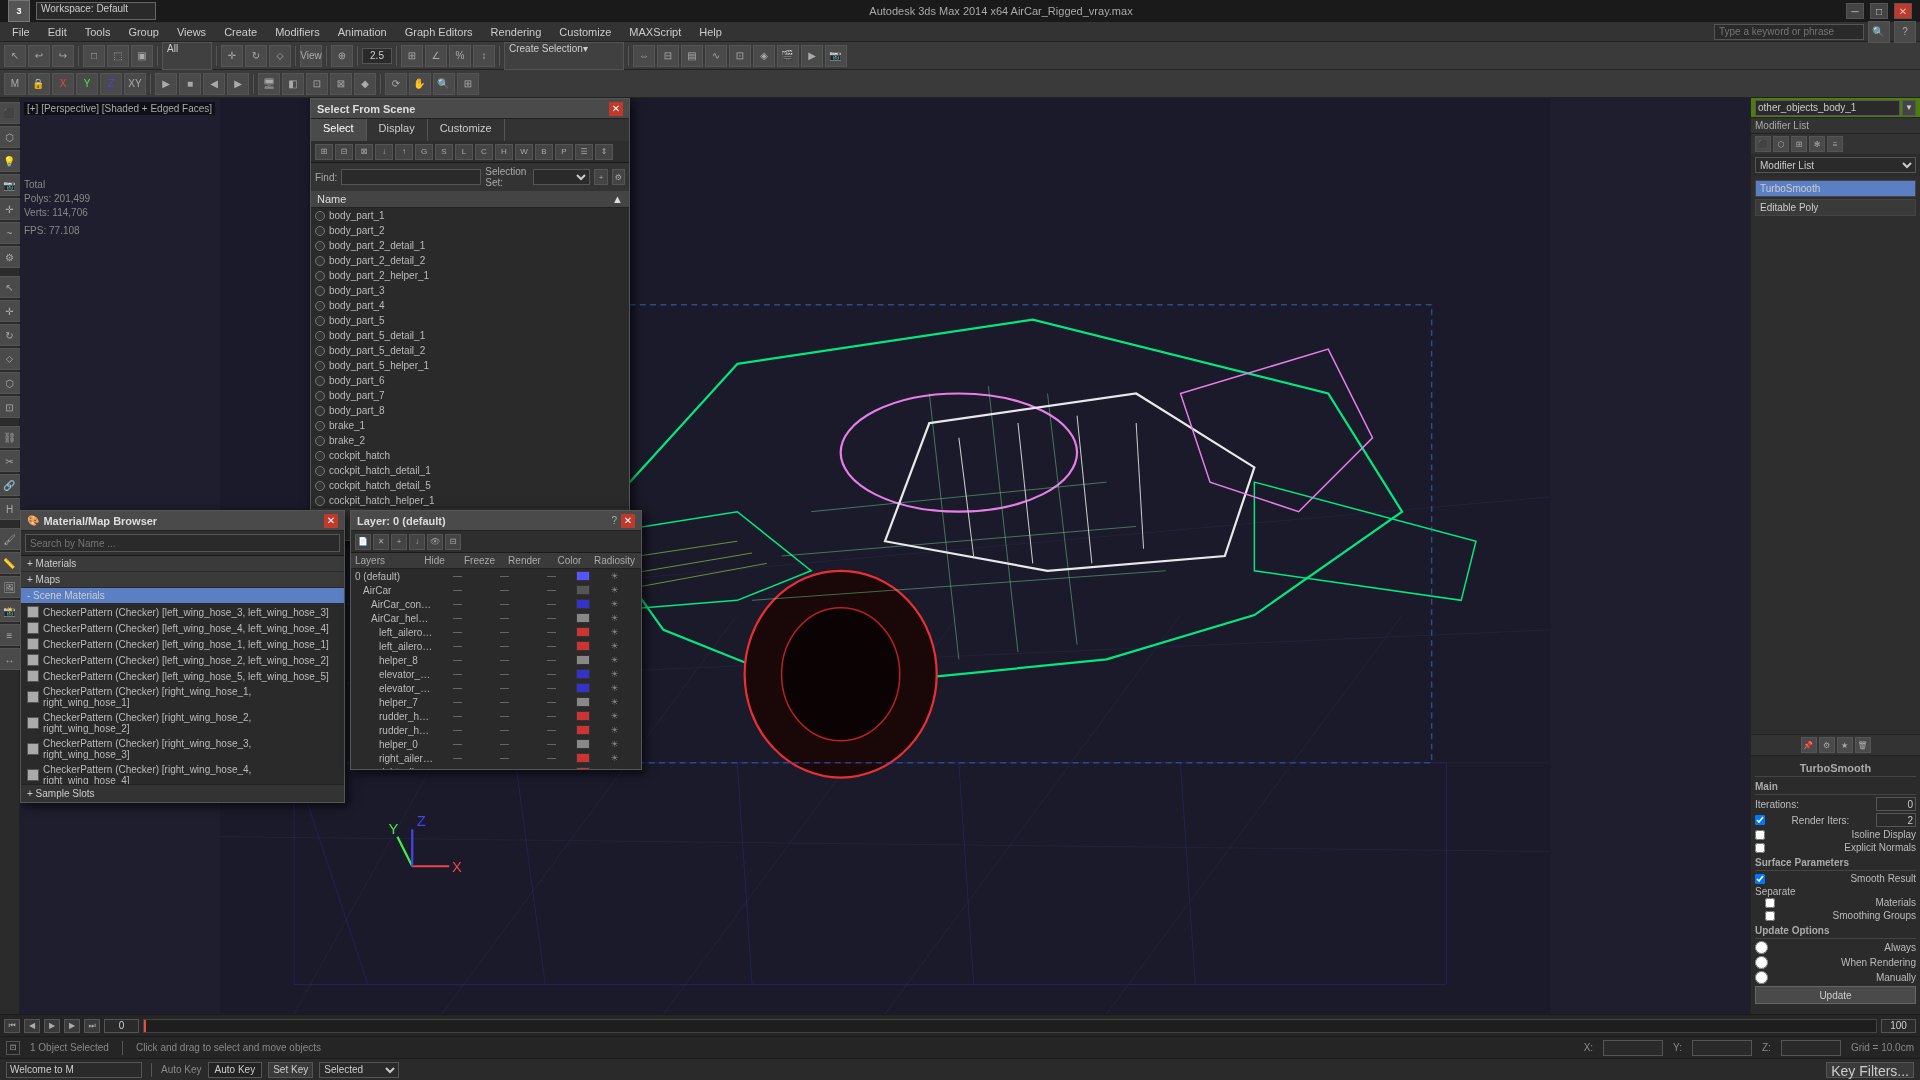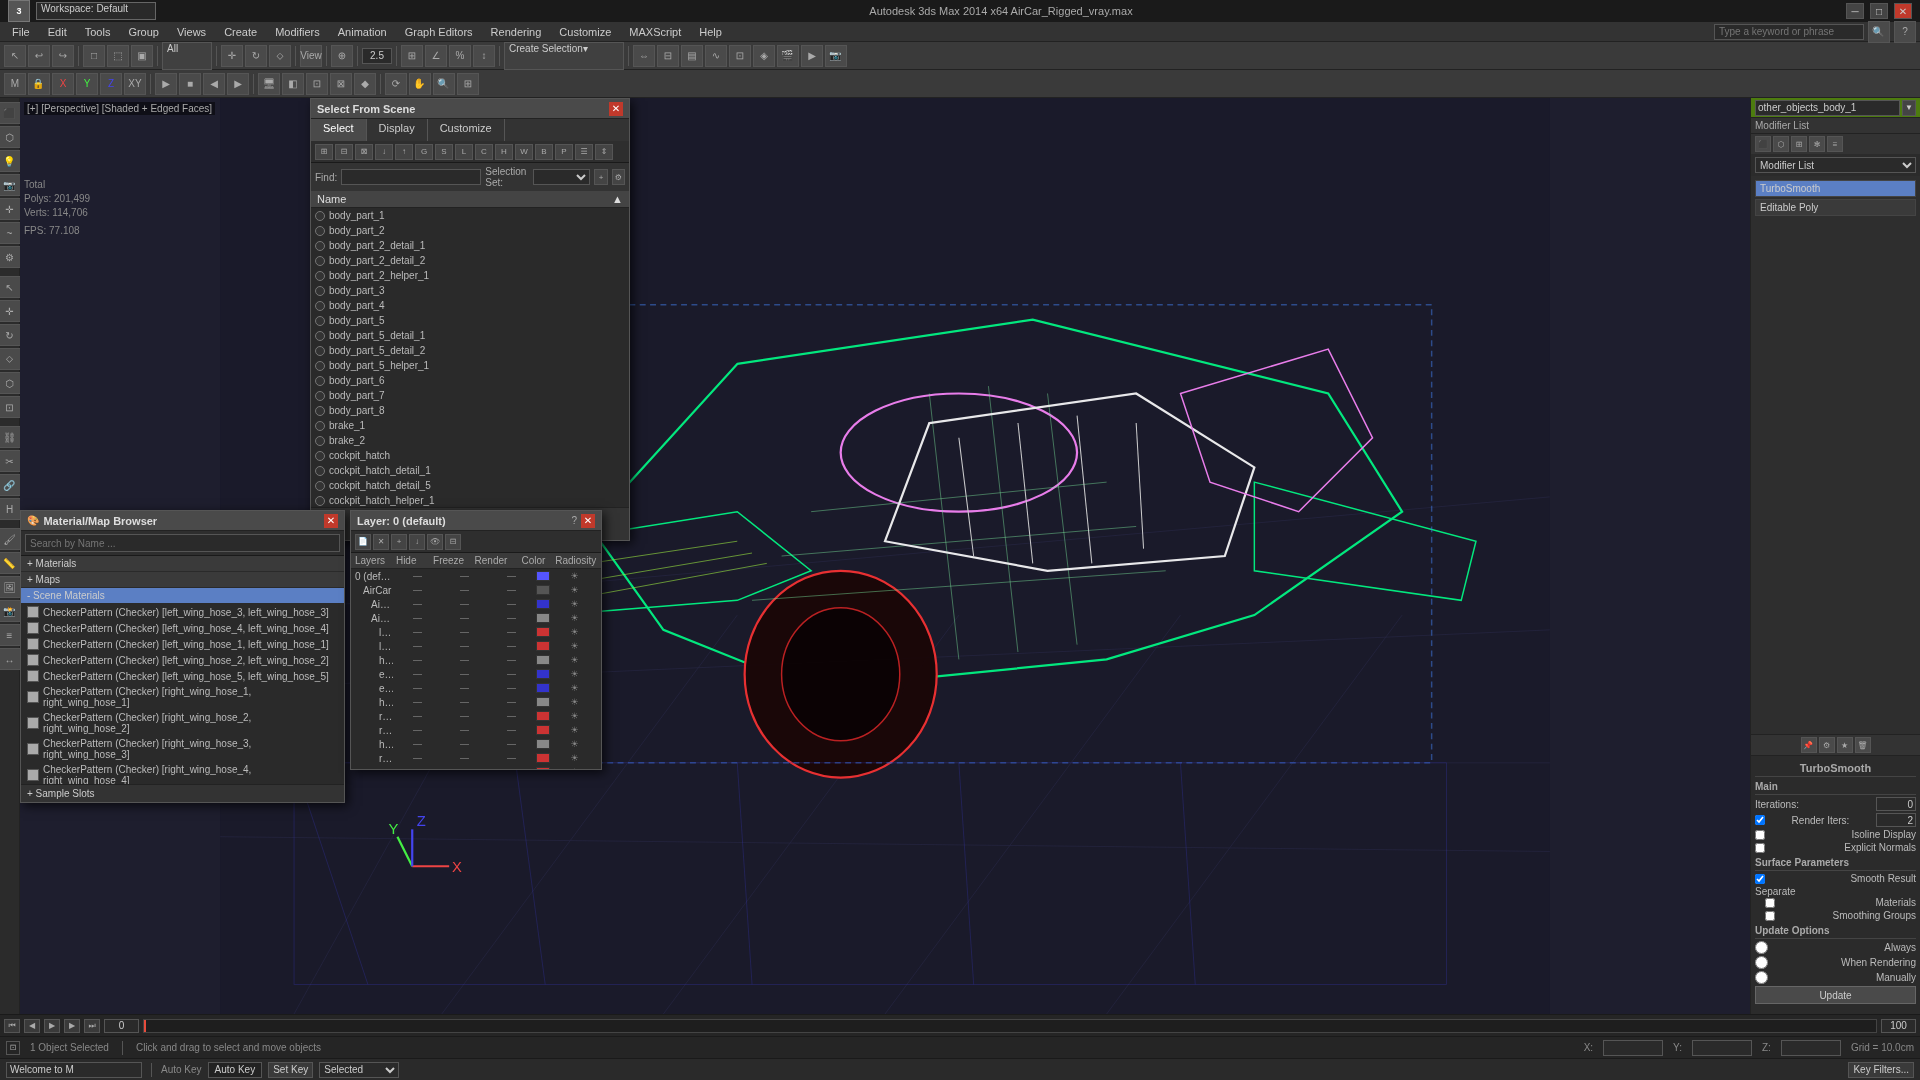--- a/index.html
+++ b/index.html
@@ -529,21 +529,21 @@
             <span class="mat-item-label">CheckerPattern  (Checker)  [right_wing_hose_4, right_wing_hose_4]</span>
           </div>
 
       </div>
       <div class="mat-footer">
         <span class="mat-footer-label">+ Sample Slots</span>
       </div>
     </div>
 
     
-    <div class="dialog" id="layer-dialog" style="position:absolute; top:412px; left:330px; width:252px;">
+    <div class="dialog" id="layer-dialog" style="position:absolute; top:412px; left:330px; width:292px;">
       <div class="dialog-titlebar">
         <span class="dialog-title">Layer: 0 (default)</span>
         <div style="display:flex;gap:4px;align-items:center;">
           <span style="color:#aaa;font-size:10px;">?</span>
           <button class="dialog-close">✕</button>
         </div>
       </div>
       <div class="layer-toolbar">
         <div class="layer-tool-btn">📄</div>
         <div class="layer-tool-btn">✕</div>
@@ -811,14 +811,14 @@
 <div id="bottombar">
   <input type="text" style="width: 136px; height: 16px; background: rgb(42, 42, 42); border: 1px solid rgb(85, 85, 85); color: rgb(204, 204, 204); font-size: 10px; padding: 0px 3px;" value="Welcome to M">
   <div class="small-sep"></div>
   <span>Auto Key</span>
   <button style="height:16px;background:#222;border:1px solid #555;color:#ccc;font-size:10px;padding:0 6px;cursor:pointer;">Auto Key</button>
   <button style="height:16px;background:#3a3a3a;border:1px solid #555;color:#ccc;font-size:10px;padding:0 4px;cursor:pointer;">Set Key</button>
   <select style="height:16px;background:#2a2a2a;border:1px solid #555;color:#ccc;font-size:10px;width:80px;">
     <option>Selected</option>
   </select>
   <div style="flex:1;"></div>
-  <button style="height:16px;background:#3a3a3a;border:1px solid #555;color:#ccc;font-size:10px;padding:0 4px;cursor:pointer;">Key Filters...</button>
+  <button style="height:16px;background:#3a3a3a;border:1px solid #555;color:#ccc;font-size:14px;padding:0 4px;cursor:pointer;">Key Filters...</button>
 </div>
 
 </body></html>

